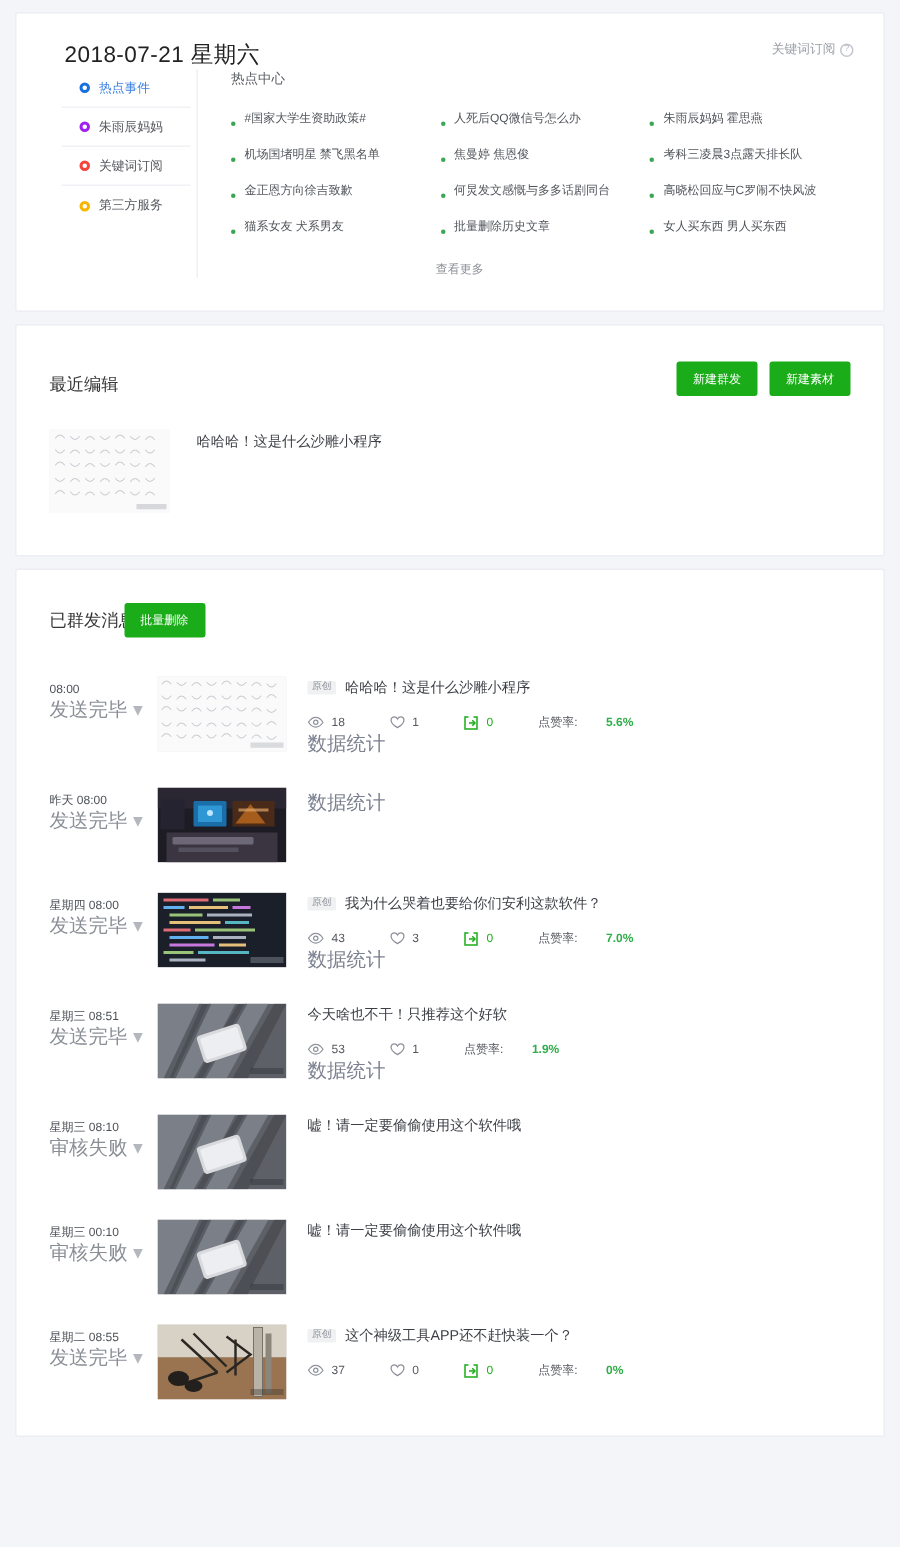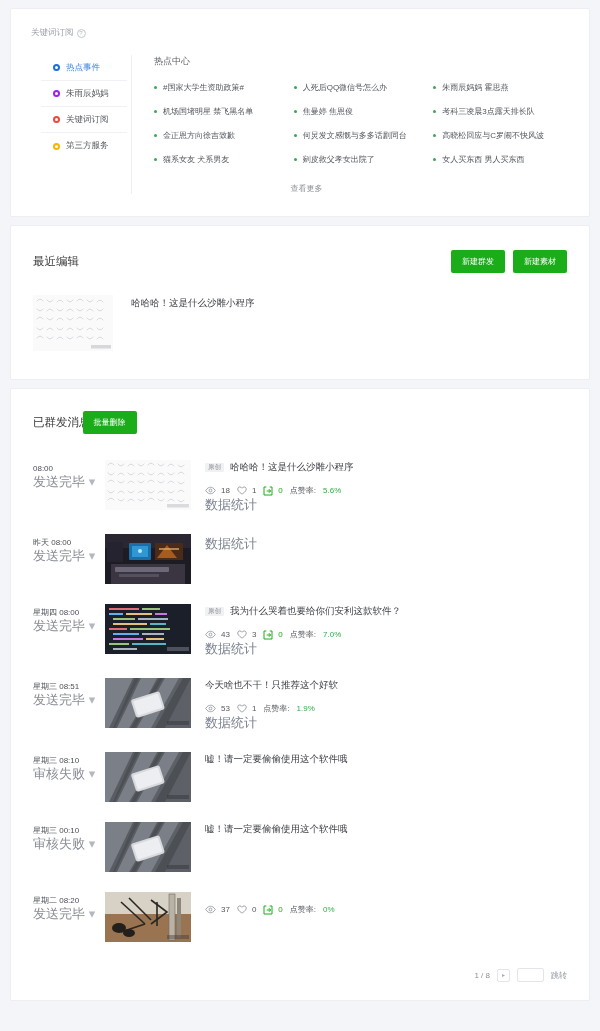--- a/index.html
+++ b/index.html
@@ -26,21 +26,21 @@
   .hot-head { display: flex; align-items: flex-start; justify-content: space-between; }
   .hot-date { font-size: 15px; color: #222; letter-spacing: .3px; padding-left: 12px; }
   .insp-link { display: flex; align-items: center; gap: 3px; font-size: 8.5px; color: #9b9fa8; }
   .help-circle {
     width: 9px; height: 9px; border-radius: 50%;
     border: 1px solid #c3c6cd; color: #b2b6bd;
     font-size: 6px; line-height: 7px; text-align: center;
     display: inline-block;
   }
 
-  .hot-body { display: flex; margin-top: 16px; }
+  .hot-body { display: flex; margin-top: 0; }
 
   .hot-nav { width: 96px; flex: 0 0 96px; padding-left: 10px; }
   .hot-nav-item {
     display: flex; align-items: center; gap: 6px;
     height: 26px; font-size: 8.5px; color: #55585e;
     border-bottom: 1px solid #f0f1f4;
     padding-left: 12px;
     cursor: pointer;
   }
   .hot-nav-item:last-child { border-bottom: none; }
@@ -57,36 +57,36 @@
   }
 
   .hot-main { flex: 1; padding-left: 22px; }
   .hot-title { font-size: 9px; color: #5a5d63; margin-bottom: 14px; }
   .hot-grid {
     display: grid;
     grid-template-columns: 1fr 1fr 1fr;
     row-gap: 13px; column-gap: 4px;
   }
   .hot-item {
-    display: flex; align-items: center; gap: 6px;
+    display: flex; align-items: flex-end; gap: 6px;
     font-size: 8px; color: #51555b; cursor: pointer;
     white-space: nowrap;
   }
   .hot-bullet {
     width: 3px; height: 3px; border-radius: 50%;
     background: #3aa757; flex: 0 0 3px;
   }
   .hot-more {
     text-align: center; font-size: 8px; color: #8b8f96;
     margin-top: 18px; margin-left: -110px; cursor: pointer;
   }
 
   
   .recent-card { padding: 24px 22px 28px 22px; }
-  .sec-head { display: flex; align-items: center; justify-content: space-between; }
+  .sec-head { display: flex; align-items: flex-end; justify-content: space-between; }
   .sec-title { font-size: 11.5px; color: #353535; }
   .btn-row { display: flex; gap: 8px; }
   .btn-green {
     background: #1aad19; color: #fff; border: none;
     font-size: 8px; padding: 6px 11px; border-radius: 2px;
     cursor: pointer; font-family: inherit; white-space: nowrap;
   }
 
   .recent-body { display: flex; align-items: flex-start; gap: 18px; margin-top: 22px; }
   .thumb {
@@ -122,28 +122,28 @@
   }
   .msg-thumb svg { display: block; width: 100%; height: 100%; }
   .msg-content { flex: 1; padding-top: 1px; }
   .msg-title-line { display: flex; align-items: center; gap: 6px; }
   .badge-orig {
     font-size: 6.5px; color: #8e9299; background: #f0f1f3;
     padding: 1.5px 3px; border-radius: 1px; line-height: 1;
   }
   .msg-title { font-size: 9.5px; color: #3c3f45; cursor: pointer; }
   .msg-stats {
-    display: flex; align-items: center; gap: 7px;
+    display: flex; align-items: center; gap: 30px;
     margin-top: 11px; font-size: 8px; color: #55585e;
   }
   .stat { display: flex; align-items: center; gap: 5px; }
   .stat svg { display: block; }
   .stat-green { color: #1aad19; }
   .rate-label { color: #55585e; }
-  .rate-val { color: #2fae4a; margin-left: 2px; }
+  .rate-val { color: #2fae4a; margin-left: 14px; font-weight: bold; }
   .msg-datalink { font-size: 13px; color: #7b8190; margin-top: 0; cursor: pointer; }
 
   
   .pager {
     display: flex; align-items: center; justify-content: flex-end;
     gap: 7px; padding: 16px 22px 4px 22px; font-size: 8px; color: #8b9099;
   }
   .pager-count { color: #8b9099; }
   .pager-btn {
     width: 13px; height: 13px; border: 1px solid #e3e5ea;
@@ -158,20 +158,21 @@
   }
   .pager-jump { color: #8b9099; cursor: pointer; }
 </style>
 </head>
 <body>
 
 <div class="page">
 
   <div class="card hot-card">
     <div class="hot-head">
+      <div class="hot-date">2018-07-21 星期六</div>
       <div class="insp-link">
         <span>关键词订阅</span>
         <span class="help-circle">?</span>
       </div>
     </div>
 
     <div class="hot-body">
       <div class="hot-nav">
         <div class="hot-nav-item active">
           <span class="nav-dot" style="border-color:#1a6fe0"></span>
@@ -234,21 +235,21 @@
               <span class="hot-bullet"></span>
               <span>高晓松回应与C罗闹不快风波</span>
             </div>
 
           <div class="hot-item">
               <span class="hot-bullet"></span>
               <span>猫系女友 犬系男友</span>
             </div>
           <div class="hot-item">
               <span class="hot-bullet"></span>
-              <span>剜皮救父孝女出院了</span>
+              <span>批量删除历史文章</span>
             </div>
           <div class="hot-item">
               <span class="hot-bullet"></span>
               <span>女人买东西 男人买东西</span>
             </div>
         </div>
         <div class="hot-more">查看更多</div>
       </div>
     </div>
   </div>
@@ -556,21 +557,21 @@
             </svg>
           </div>
           <div class="msg-content">
             <div class="msg-title-line">
               <span class="msg-title">嘘！请一定要偷偷使用这个软件哦</span>
             </div>
           </div>
         </div>
         <div class="msg-row">
           <div class="msg-meta">
-            <div class="msg-time">星期二 08:20</div>
+            <div class="msg-time">星期二 08:55</div>
             <div class="msg-status">发送完毕 <span class="caret">▾</span></div>
           </div>
           <div class="msg-thumb">
             <svg viewBox="0 0 86 50" preserveAspectRatio="none">
               <rect width="86" height="50" fill="#8a6a4a"></rect>
     <rect x="0" y="0" width="86" height="22" fill="#d8d2c6"></rect>
     <rect x="0" y="22" width="86" height="28" fill="#9a7450"></rect>
     <g stroke="#2a2622" stroke-width="1.6" fill="none">
       <path d="M16 10 L40 32"></path>
                 <path d="M40 32 L16 40"></path>
@@ -581,20 +582,24 @@
     <g fill="#231f1c">
                 <ellipse cx="14" cy="36" rx="7" ry="5"></ellipse>
                 <ellipse cx="24" cy="41" rx="6" ry="4"></ellipse>
               </g>
     <rect x="64" y="2" width="6" height="46" fill="#b9b2a6" stroke="#6f6a60" stroke-width="0.6"></rect>
     <rect x="72" y="6" width="4" height="40" fill="#8d867a"></rect>
     <rect x="62" y="43" width="22" height="4" fill="#3a3530" opacity="0.4"></rect>
             </svg>
           </div>
           <div class="msg-content">
+            <div class="msg-title-line">
+              <span class="badge-orig">原创</span>
+              <span class="msg-title">这个神级工具APP还不赶快装一个？</span>
+            </div>
             <div class="msg-stats">
               <span class="stat">
                 <span>
                   <svg width="11" height="9" viewBox="0 0 16 11" fill="none" stroke="#8e939b" stroke-width="1.2">
                     <path d="M1 5.5 C3.5 1.5 6 0.8 8 0.8 C10 0.8 12.5 1.5 15 5.5 C12.5 9.5 10 10.2 8 10.2 C6 10.2 3.5 9.5 1 5.5 Z"></path>
                     <circle cx="8" cy="5.5" r="2.1"></circle>
                   </svg>
                 </span>
                 <span>37</span>
               </span>
@@ -618,21 +623,15 @@
               </span>
               <span class="stat">
                 <span class="rate-label">点赞率:</span>
                 <span class="rate-val">0%</span>
               </span>
             </div>
           </div>
         </div>
       </div>
 
-    <div class="pager">
-      <span class="pager-count">1 / 8</span>
-      <span class="pager-btn">▸</span>
-      <input class="pager-input" value="" style="">
-      <span class="pager-jump">跳转</span>
-    </div>
   </div>
 
 </div>
 
 </body></html>

